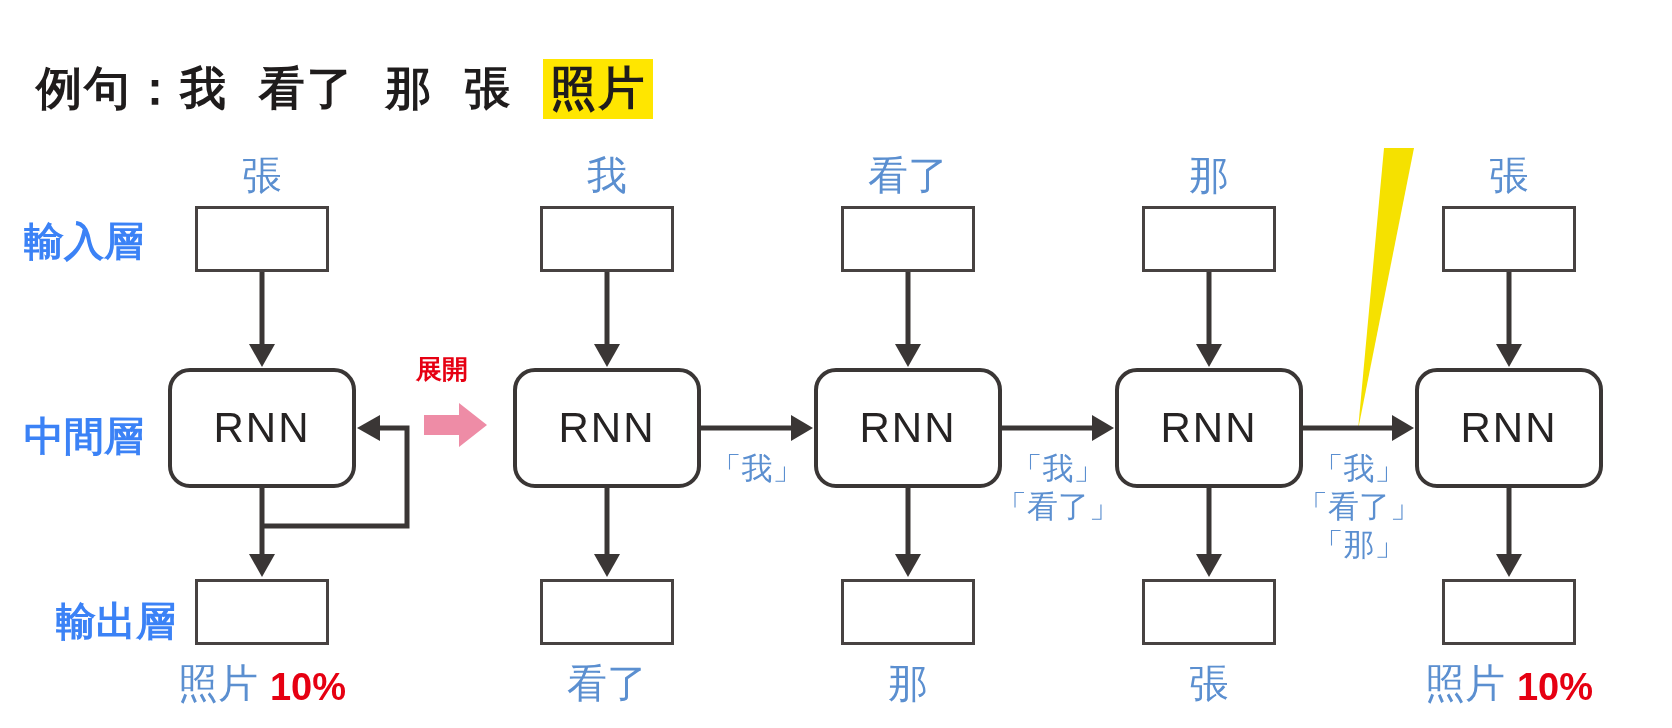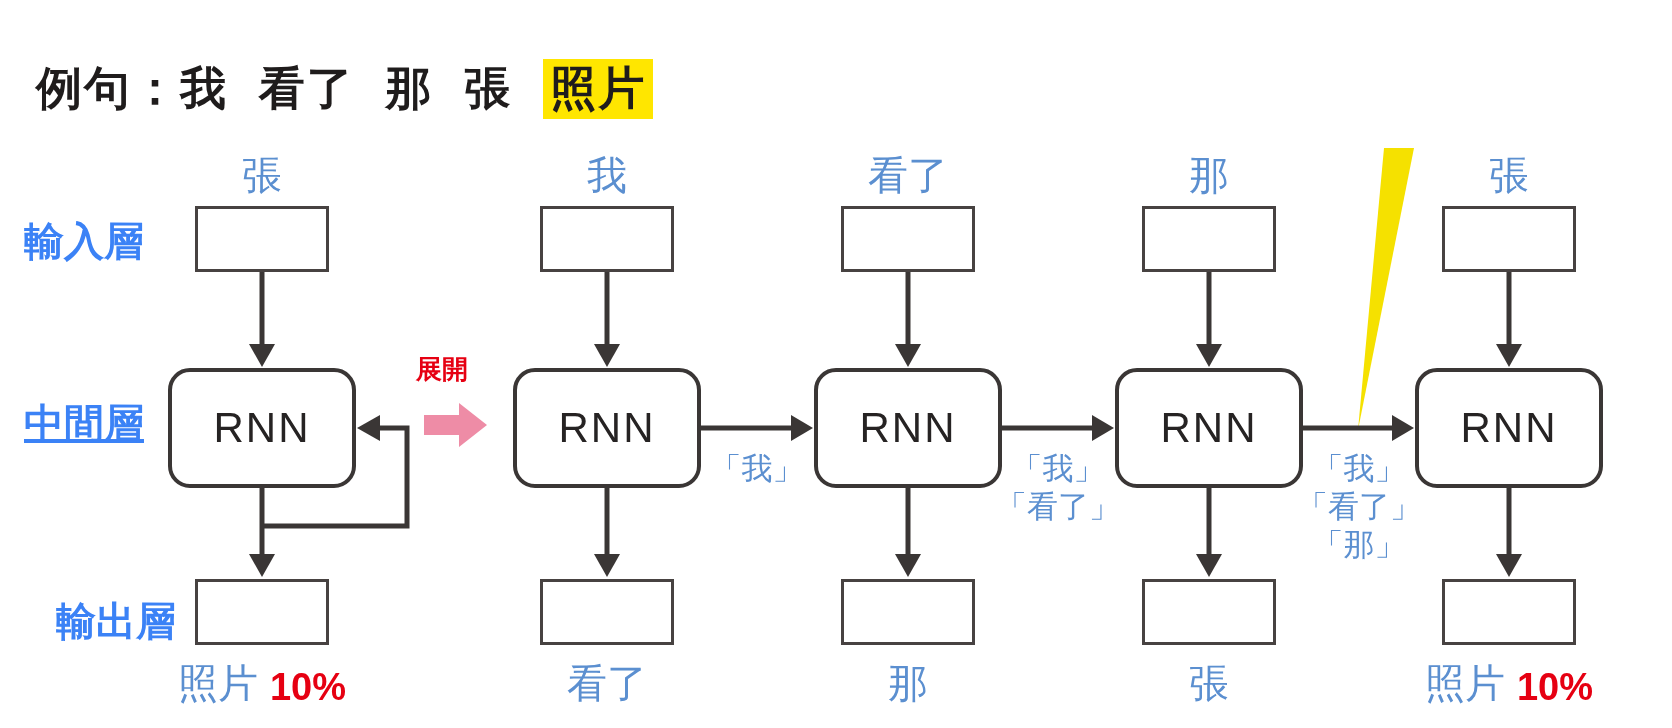--- a/index.html
+++ b/index.html
@@ -69,21 +69,21 @@
 <body>
 
 <div id="canvas">
 
   <div class="page-title">
     <span>例句：我 看了 那 張</span>
     <span class="title-highlight">照片</span>
   </div>
 
   <div class="layer-label" style="top:214px;">輸入層</div>
-  <div class="layer-label" style="top:396px;text-decoration:underline;">中間層</div>
+  <div class="layer-label" style="top:409px;">中間層</div>
   <div class="layer-label" style="top:594px;padding-left:32px;">輸出層</div>
 
   <svg id="overlay" width="1672" height="728" viewBox="0 0 1672 728">
 
     <polygon class="bubble-tail" points="1384,148 1414,148 1358,430"></polygon>
 
     <line class="arrow-line" x1="262" y1="272" x2="262" y2="346"></line>
     <polygon class="arrow-head" points="249,344 275,344 262,367"></polygon>
 
     <line class="arrow-line" x1="262" y1="488" x2="262" y2="556"></line>

